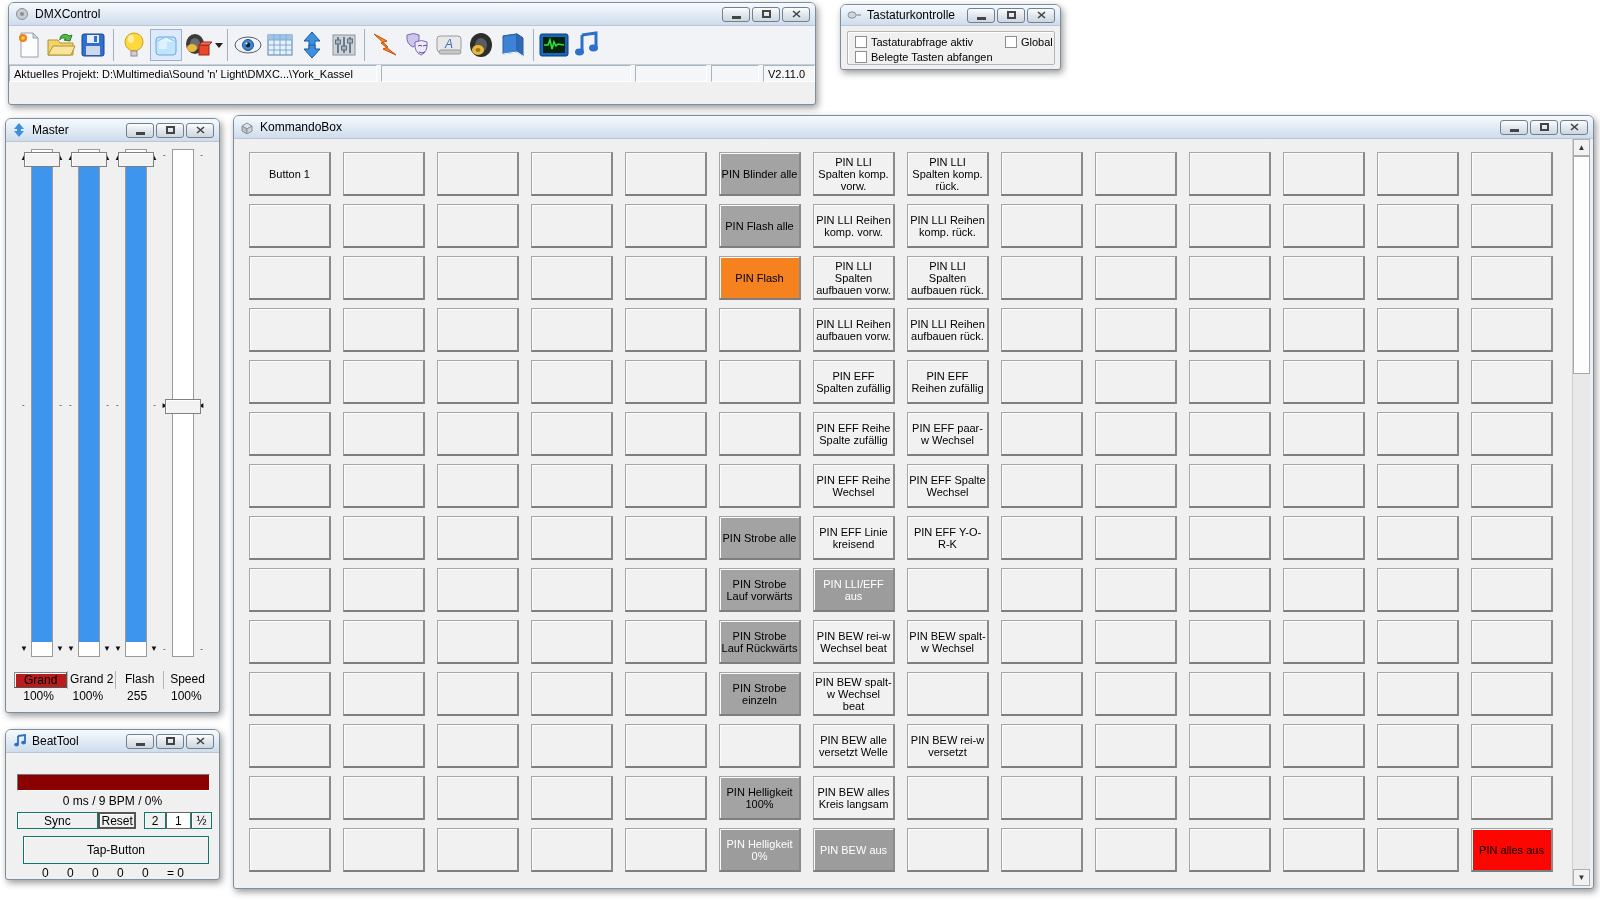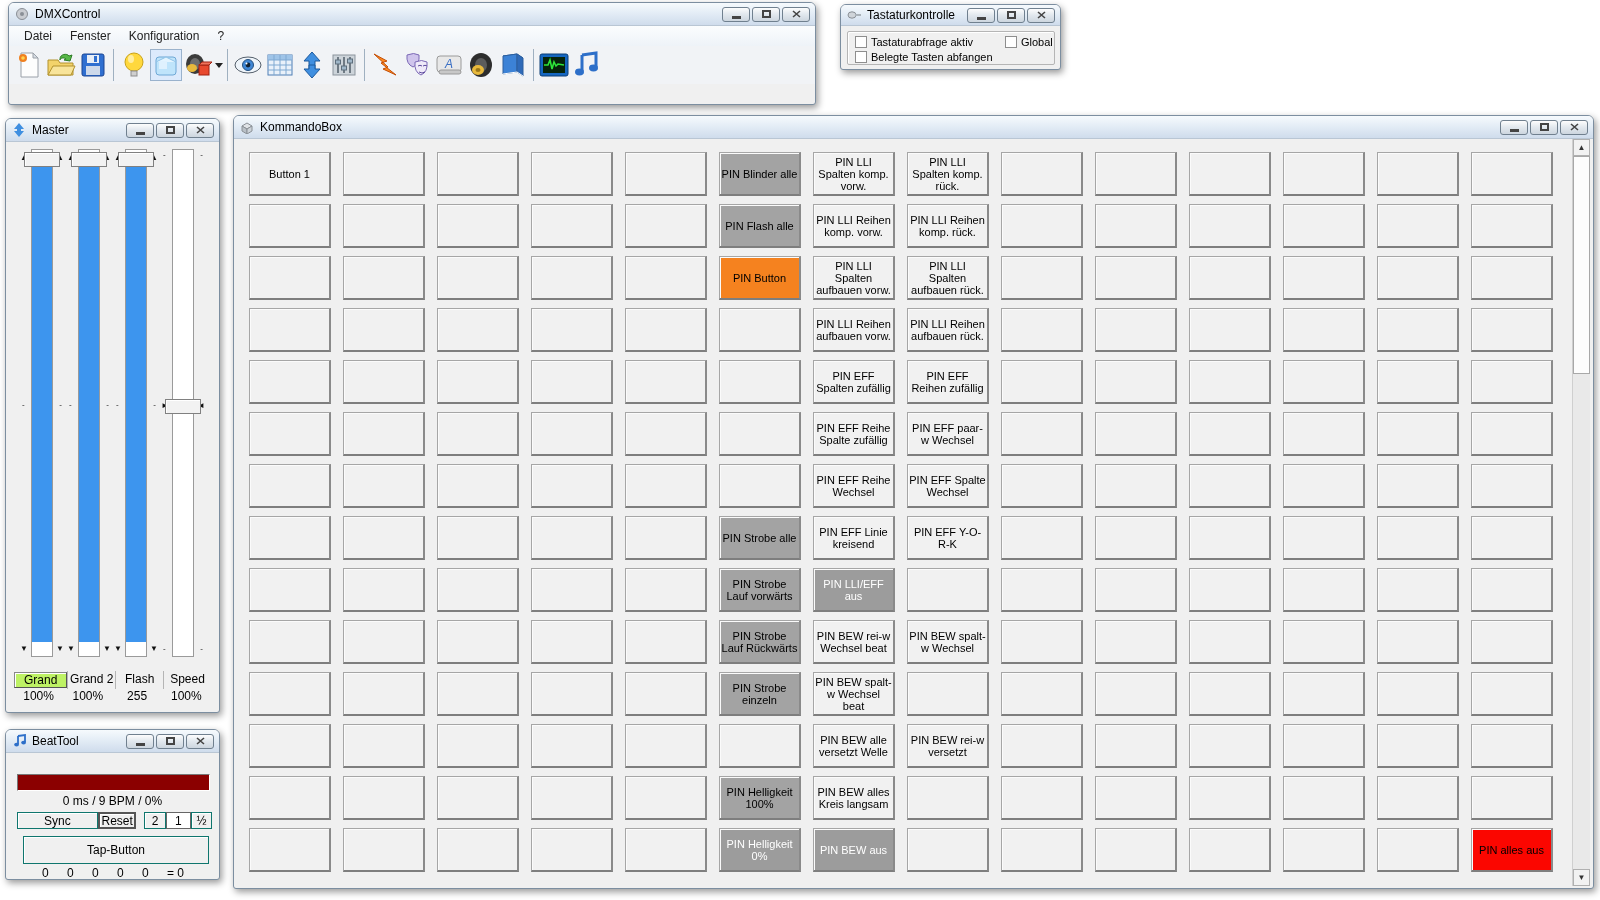--- a/index.html
+++ b/index.html
@@ -55,21 +55,21 @@
   .fill{position:absolute;left:0;right:0;top:17px;bottom:14px;background:#3d95ee;}
   .handle{position:absolute;left:4px;width:36px;height:15px;background:#f2f2f2;border:1px solid #808080;
           box-shadow:inset 1px 1px 0 #fff;box-sizing:border-box;z-index:2;}
   .handle.h-top{top:3px;}
   .handle.h-mid{top:250px;}
   .mk{position:absolute;font-size:8px;line-height:8px;color:#111;}
   .labels-row{position:absolute;left:8px;right:8px;top:552px;display:flex;font-size:12px;text-align:center;}
   .labels-row .lab{flex:1;border-right:1px solid #b5b5b5;padding:1px 0;}
   .labels-row .lab:last-child{border-right:none;}
   .grand-btn{display:inline-block;border:1px solid #888;border-bottom-color:#555;border-right-color:#555;
-             background:#bef264;box-shadow:inset 1px 1px 0 #fff;padding:0 9px;}
+             background:#b91c1c;box-shadow:inset 1px 1px 0 #fff;padding:0 9px;}
   .values-row{position:absolute;left:8px;right:8px;top:570px;display:flex;font-size:12px;text-align:center;}
   .values-row div{flex:1;}
 
   
   #beatwin{left:5px;top:729px;width:213px;height:149px;}
   .beatbar{position:absolute;left:11px;right:9px;top:44px;height:17px;background:#8b0000;
            border:1px solid #777;border-bottom-color:#fff;border-right-color:#fff;box-sizing:border-box;}
   .beatreadout{position:absolute;left:0;right:0;top:64px;text-align:center;font-size:12px;}
   .beatbtns{position:absolute;left:11px;right:7px;top:82px;height:17px;display:flex;font-size:12px;}
   .bbtn{border:1px solid #0f766e;background:#f0f0f0;box-shadow:inset 1px 1px 0 #fff;
@@ -121,26 +121,20 @@
       <span class="wbtn">
           <span class="g-max"></span>
         </span>
       <span class="wbtn">
           <svg width="9" height="8">
             <path d="M1 1 L8 7 M8 1 L1 7" stroke="#444" stroke-width="1.6"></path>
           </svg>
         </span>
     </span>
   </div>
-  <div class="menubar">
-    <span class="menu-item">Datei</span>
-    <span class="menu-item">Fenster</span>
-    <span class="menu-item">Konfiguration</span>
-    <span class="menu-item">?</span>
-  </div>
   <div class="toolbar">
     <span class="tbtn">
       <svg width="26" height="28">
           <path d="M5 2 h12 l5 5 v19 h-17 z" fill="#fdfdfd" stroke="#9aa0a8"></path>
           <path d="M17 2 l5 5 h-5 z" fill="#d7dde4" stroke="#9aa0a8"></path>
           <circle cx="7" cy="7" r="4" fill="#f08020"></circle>
           <circle cx="7" cy="7" r="1.8" fill="#ffd24d"></circle>
         </svg>
     </span>
     <span class="tbtn">
@@ -259,20 +253,27 @@
         </svg>
     </span>
     <span class="tbtn">
       <svg width="28" height="28">
           <path d="M10 4 L24 2 V16" stroke="#2d6fc9" stroke-width="3" fill="none"></path>
           <path d="M10 4 V20" stroke="#2d6fc9" stroke-width="3"></path>
           <ellipse cx="7.5" cy="21" rx="4.5" ry="3.4" fill="#2d6fc9"></ellipse>
           <ellipse cx="21.5" cy="17" rx="4.5" ry="3.4" fill="#2d6fc9"></ellipse>
         </svg>
     </span>
+  </div>
+  <div class="statusbar">
+    <span class="spanel" style="width:368px;">Aktuelles Projekt: D:\Multimedia\Sound 'n' Light\DMXC...\York_Kassel</span>
+    <span class="spanel" style="width:250px;margin-left:4px;"></span>
+    <span class="spanel" style="width:72px;margin-left:4px;"></span>
+    <span class="spanel" style="width:48px;margin-left:4px;"></span>
+    <span class="spanel" style="flex:1;margin-left:4px;">V2.11.0</span>
   </div>
 </div>
 
 <div class="win" id="tastaturwin">
   <div class="titlebar">
     <span class="ticon">
       <svg width="14" height="10">
           <ellipse cx="5" cy="5" rx="4" ry="3.2" fill="#cfd4d9" stroke="#8a9096"></ellipse>
           <rect x="8" y="4" width="6" height="2" fill="#aab2b9"></rect>
         </svg>
@@ -504,21 +505,21 @@
         <div class="gbtn"></div>
         <div class="gbtn"></div>
         <div class="gbtn"></div>
         <div class="gbtn"></div>
         <div class="gbtn"></div>
         <div class="gbtn"></div>
         <div class="gbtn"></div>
         <div class="gbtn"></div>
         <div class="gbtn"></div>
         <div class="gbtn s-orange">
-          <span>PIN Button</span>
+          <span>PIN Flash</span>
         </div>
         <div class="gbtn">
           <span>PIN LLI Spalten aufbauen vorw.</span>
         </div>
         <div class="gbtn">
           <span>PIN LLI Spalten aufbauen rück.</span>
         </div>
         <div class="gbtn"></div>
         <div class="gbtn"></div>
         <div class="gbtn"></div>

